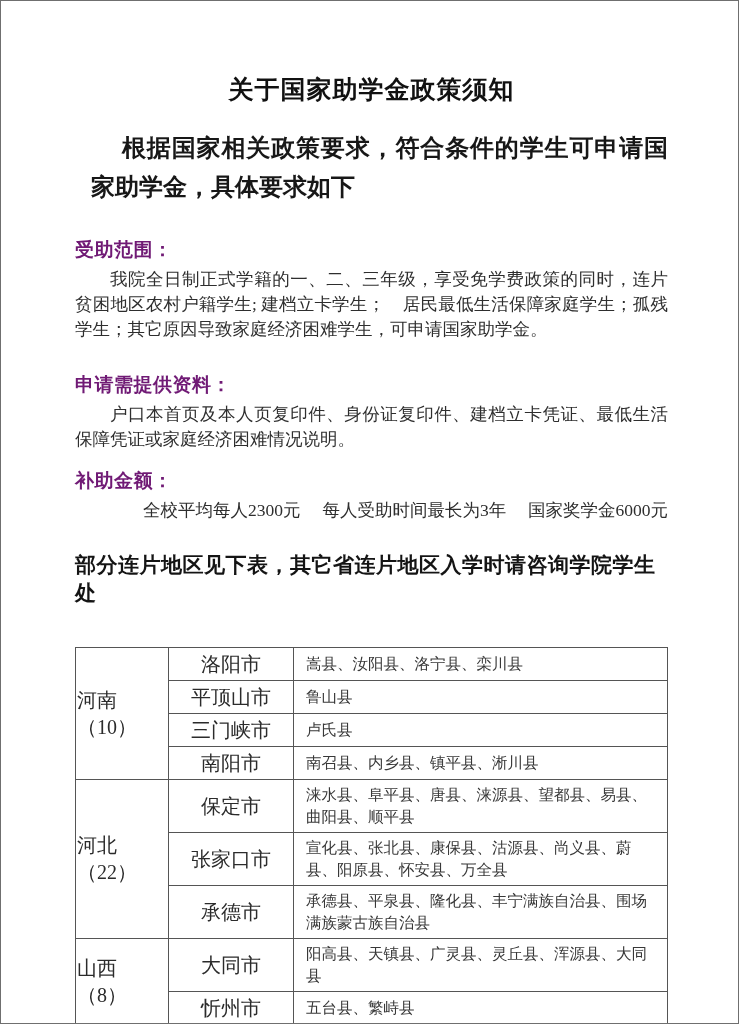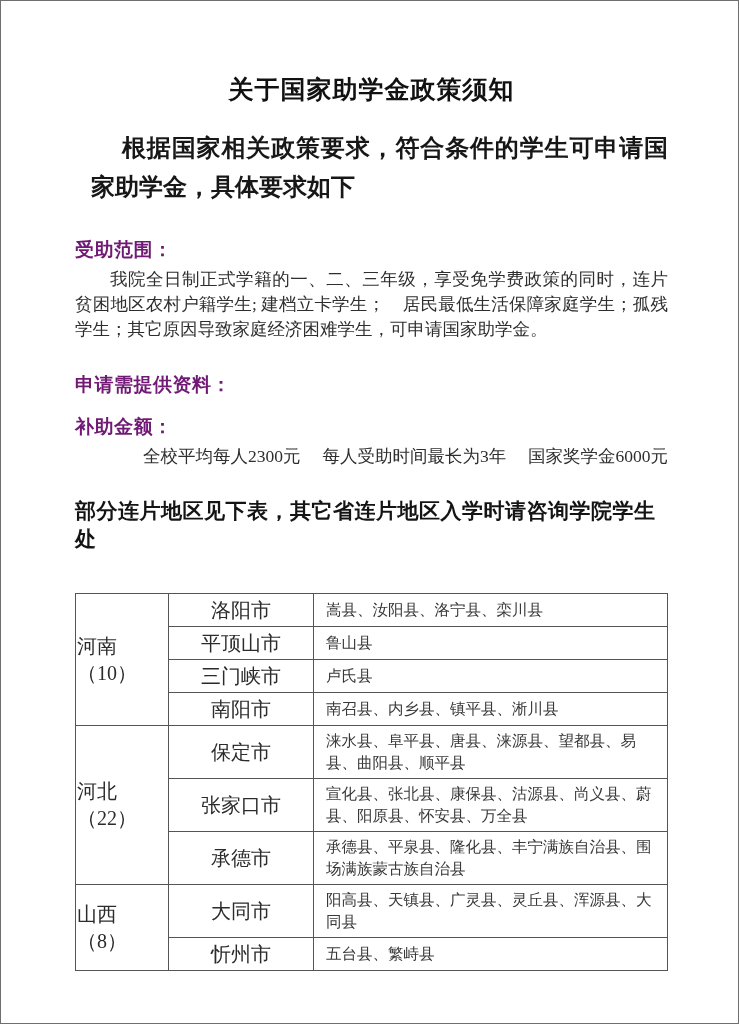--- a/index.html
+++ b/index.html
@@ -33,36 +33,37 @@
   }
   table.regions{
     margin-top:40px;border-collapse:collapse;table-layout:fixed;
     width:593px;
   }
   table.regions td{
     border:1.5px solid #555;vertical-align:middle;
   }
   table.regions tr{height:33px;}
   td.prov{width:90px;text-align:left;font-size:20px;line-height:27px;color:#2b2b2b;}
-  td.city{width:112px;text-align:center;font-size:20px;color:#2b2b2b;padding:2px 16px;}
+  td.city{width:112px;text-align:center;font-size:20px;color:#2b2b2b;padding:2px 6px;}
   td.counties{font-size:15.5px;line-height:22px;padding:4px 12px;color:#383838;}
 </style>
 </head>
 <body>
 
 <div class="page">
 
   <div class="title">关于国家助学金政策须知</div>
 
   <p class="intro">根据国家相关政策要求，符合条件的学生可申请国家助学金，具体要求如下</p>
 
   <div class="sec-heading mt30">受助范围：</div>
   <p class="sec-body">我院全日制正式学籍的一、二、三年级，享受免学费政策的同时，连片贫困地区农村户籍学生; 建档立卡学生；　居民最低生活保障家庭学生；孤残学生；其它原因导致家庭经济困难学生，可申请国家助学金。</p>
 
   <div class="sec-heading mt30">申请需提供资料：</div>
+  <p class="sec-body">户口本首页及本人页复印件、身份证复印件、建档立卡凭证、最低生活保障凭证或家庭经济困难情况说明。</p>
 
   <div class="sec-heading mt26">补助金额：</div>
   <p class="sec-body noj">全校平均每人2300元　 每人受助时间最长为3年　 国家奖学金6000元</p>
 
   <p class="note">部分连片地区见下表，其它省连片地区入学时请咨询学院学生处</p>
 
   <table class="regions">
     <tbody>
         <tr>
           <td class="prov" rowspan="4">

